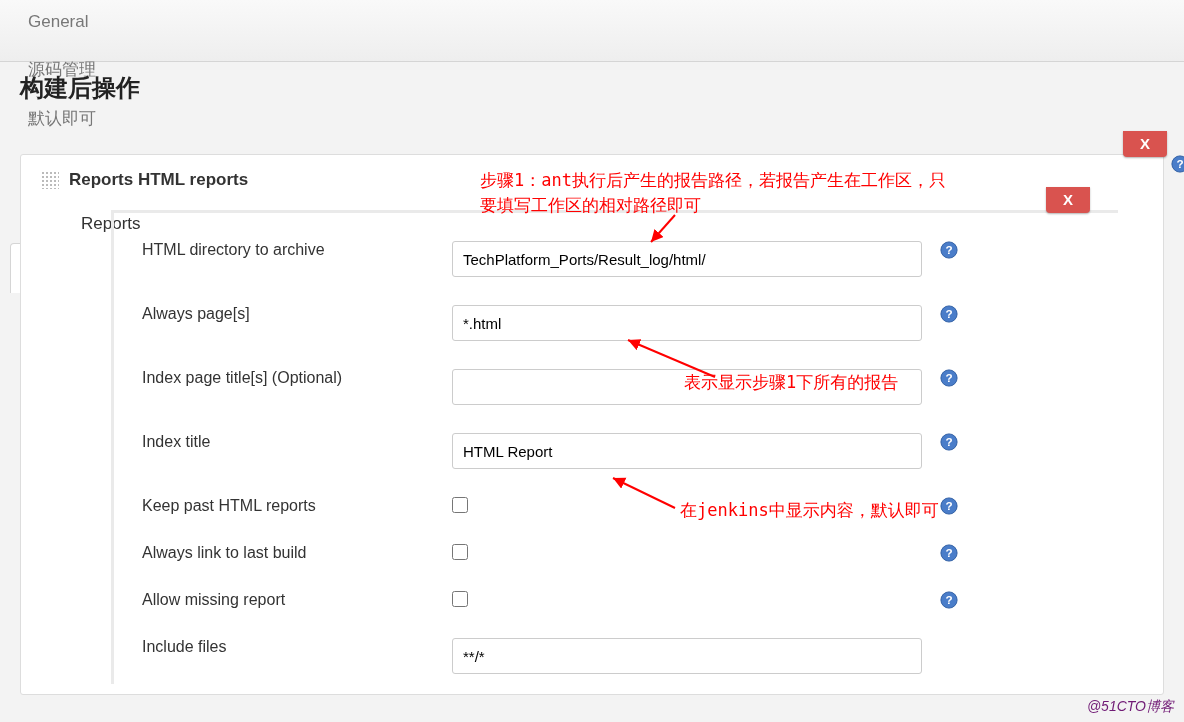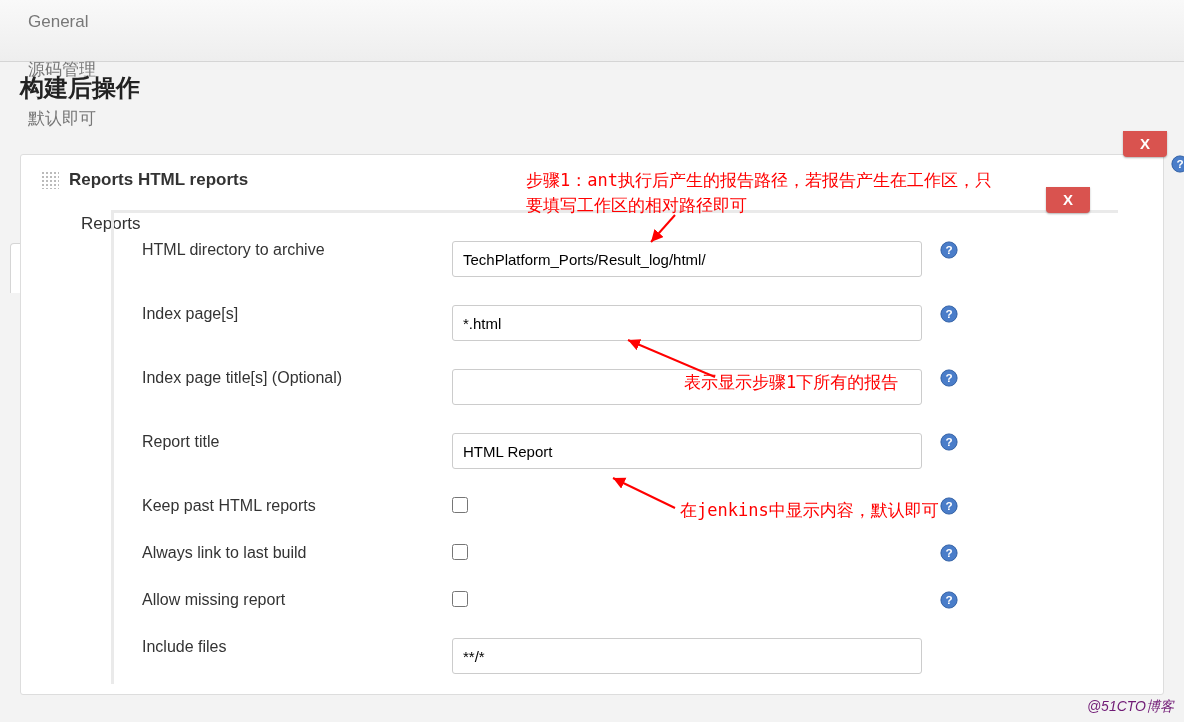--- a/index.html
+++ b/index.html
@@ -196,39 +196,39 @@
       <div class="field-row">
         <div class="field-label">HTML directory to archive</div>
         <div class="field-input"><input type="text" value="TechPlatform_Ports/Result_log/html/" style=""></div>
         <span class="help-icon"><svg viewBox="0 0 20 20">
               <circle cx="10" cy="10" r="9" fill="#4a7dc9" stroke="#2a5aa0"></circle>
               <text x="10" y="14" text-anchor="middle" font-size="13" font-weight="bold" fill="#fff">?</text>
             </svg></span>
       </div>
 
       <div class="field-row">
-        <div class="field-label">Index page[s]</div>
+        <div class="field-label">Always page[s]</div>
         <div class="field-input"><input type="text" value="*.html" style=""></div>
         <span class="help-icon"><svg viewBox="0 0 20 20">
               <circle cx="10" cy="10" r="9" fill="#4a7dc9" stroke="#2a5aa0"></circle>
               <text x="10" y="14" text-anchor="middle" font-size="13" font-weight="bold" fill="#fff">?</text>
             </svg></span>
       </div>
 
       <div class="field-row">
         <div class="field-label">Index page title[s] (Optional)</div>
         <div class="field-input"><input type="text" value="" style=""></div>
         <span class="help-icon"><svg viewBox="0 0 20 20">
               <circle cx="10" cy="10" r="9" fill="#4a7dc9" stroke="#2a5aa0"></circle>
               <text x="10" y="14" text-anchor="middle" font-size="13" font-weight="bold" fill="#fff">?</text>
             </svg></span>
       </div>
 
       <div class="field-row">
-        <div class="field-label">Report title</div>
+        <div class="field-label">Index title</div>
         <div class="field-input"><input type="text" value="HTML Report" style=""></div>
         <span class="help-icon"><svg viewBox="0 0 20 20">
               <circle cx="10" cy="10" r="9" fill="#4a7dc9" stroke="#2a5aa0"></circle>
               <text x="10" y="14" text-anchor="middle" font-size="13" font-weight="bold" fill="#fff">?</text>
             </svg></span>
       </div>
 
       <div class="field-row">
         <div class="field-label">Keep past HTML reports</div>
         <div class="field-input"><input type="checkbox" style=""></div>
@@ -258,21 +258,21 @@
 
       <div class="field-row" style="margin-bottom:0;">
         <div class="field-label">Include files</div>
         <div class="field-input"><input type="text" value="**/*" style=""></div>
         <span class="help-icon" style="visibility:hidden"></span>
       </div>
     </div>
   </div>
 </div>
 
-<div class="annotation" style="top:168px; left:480px;margin-left:46px;">步骤1：ant执行后产生的报告路径，若报告产生在工作区，只<br>要填写工作区的相对路径即可</div>
+<div class="annotation" style="top:168px; left:480px;">步骤1：ant执行后产生的报告路径，若报告产生在工作区，只<br>要填写工作区的相对路径即可</div>
 <svg class="arrow" style="top:210px; left:645px;" width="40" height="40">
   <defs>
       <marker id="ah1" markerWidth="8" markerHeight="8" refX="6" refY="3" orient="auto">
         <path d="M0,0 L6,3 L0,6 Z" fill="#ff0000"></path>
       </marker>
     </defs>
   <line x1="30" y1="5" x2="6" y2="32" stroke="#ff0000" stroke-width="2" marker-end="url(#ah1)"></line>
 </svg>
 
 <div class="annotation" style="top:370px; left:684px;">表示显示步骤1下所有的报告</div>

